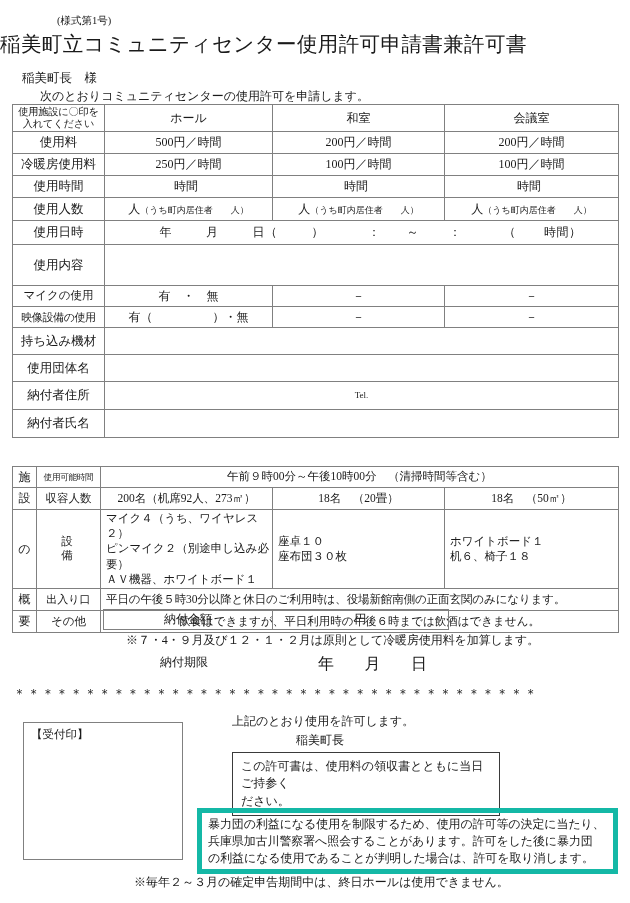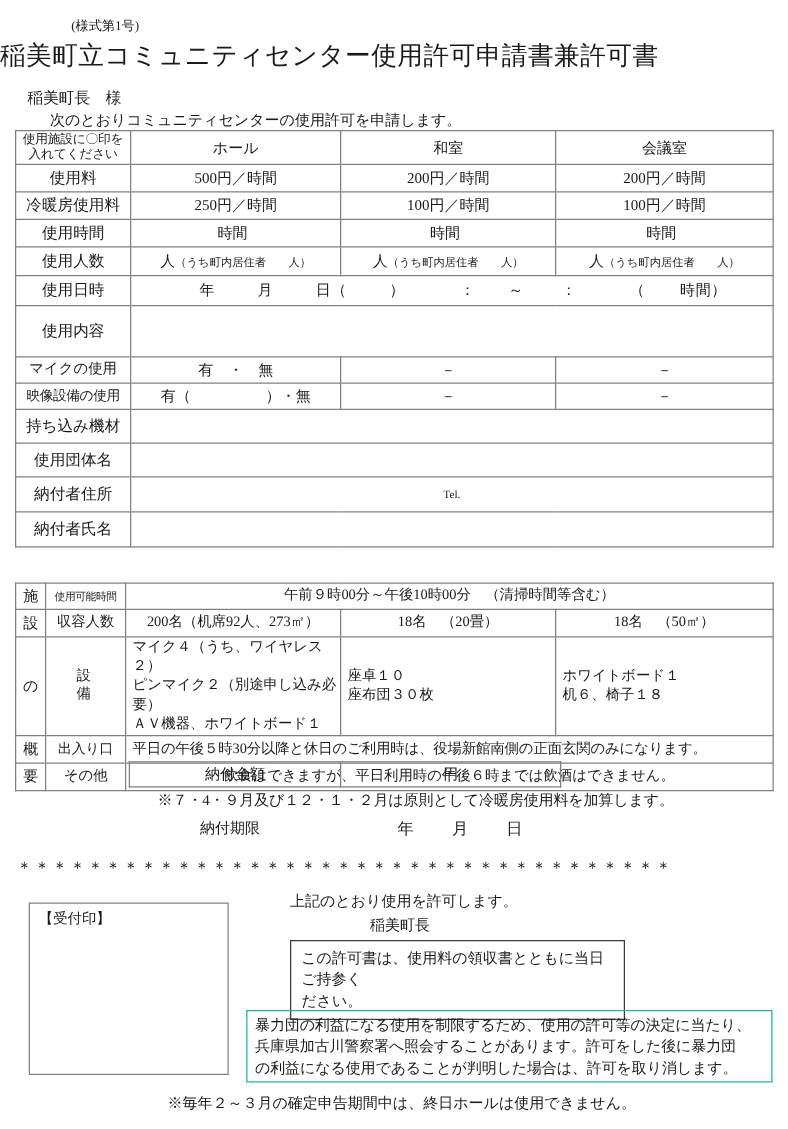--- a/index.html
+++ b/index.html
@@ -156,21 +156,21 @@
     position: absolute;
     left: 160px;
     top: 654px;
     font-size: 12px;
     white-space: nowrap;
   }
   .deadline-fields {
     position: absolute;
     left: 318px;
     top: 654px;
-    font-size: 13px;
+    font-size: 16px;
     white-space: nowrap;
     letter-spacing: 0.5px;
   }
   .deadline-fields span { margin-right: 30px; }
 
   .asterisk-rule {
     position: absolute;
     left: 13px;
     top: 685px;
     width: 606px;
@@ -223,21 +223,21 @@
     top: 752px;
     width: 268px;
     padding: 5px 6px 5px 8px;
     border: 1.6px solid #3a3a3a;
   }
   #notice-2 {
     left: 197px;
     top: 808px;
     width: 421px;
     padding: 3px 5px 3px 6px;
-    border: 1px solid #14b8a6;
+    border: 5px solid #14b8a6;
     line-height: 1.4;
     letter-spacing: -0.1px;
   }
   .footnote {
     position: absolute;
     left: 134px;
     top: 874px;
     font-size: 12px;
     white-space: nowrap;
   }

